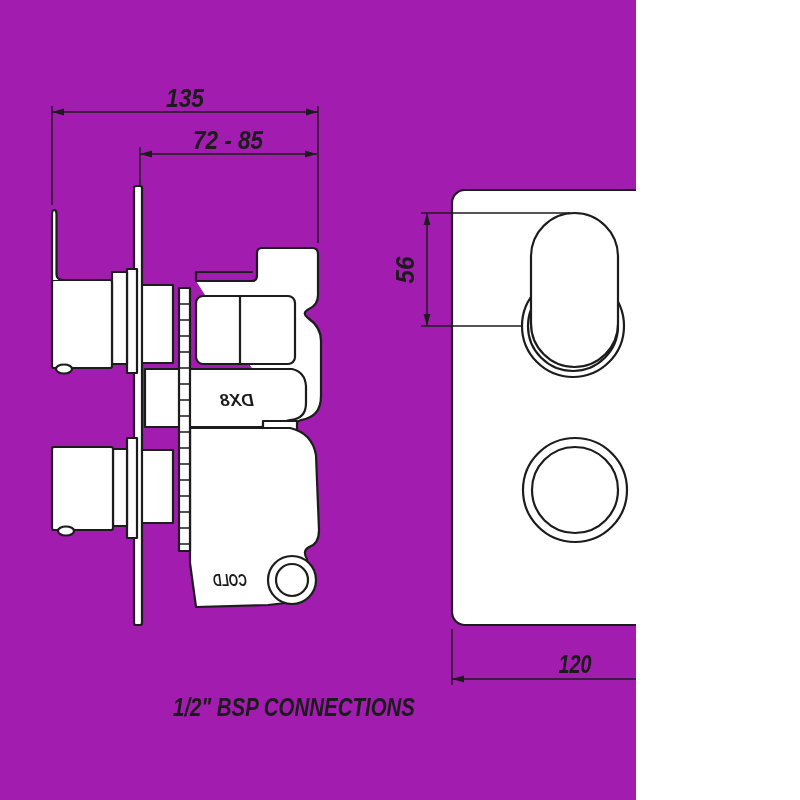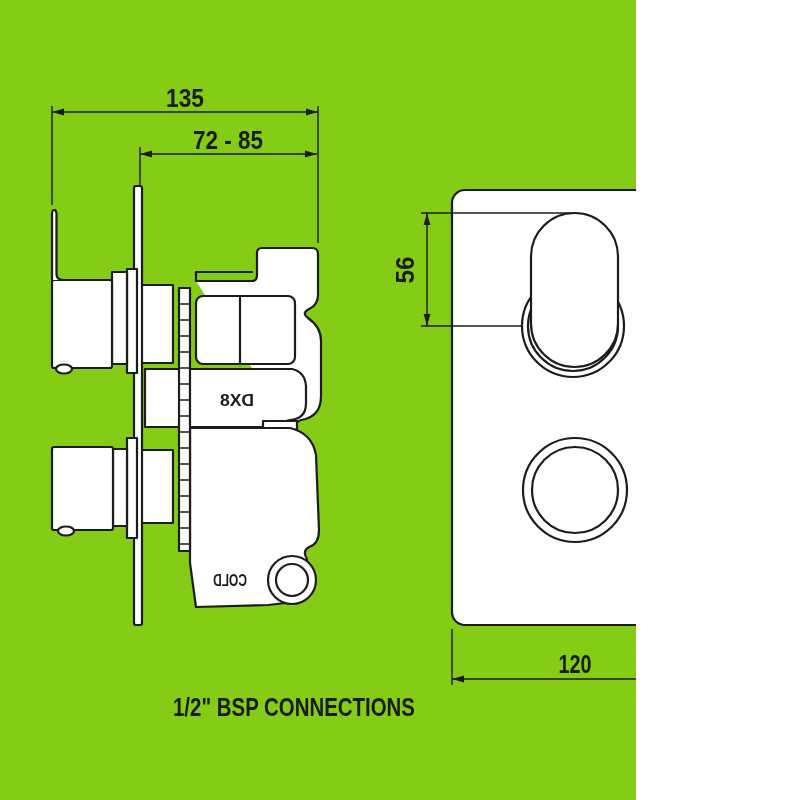--- a/index.html
+++ b/index.html
@@ -1,16 +1,16 @@
 <!DOCTYPE html>
 <html><head>
 <meta charset="utf-8">
 <style>
   html,body{margin:0;padding:0;background:#ffffff;}
-  .stage{width:636px;height:800px;background:#84cc16;position:relative;overflow:hidden;}
+  .stage{width:636px;height:800px;background:#a21caf;position:relative;overflow:hidden;font-style:italic;}
   svg{display:block;}
   text{font-family:"Liberation Sans", sans-serif;font-weight:700;fill:#1b1b1b;}
   .dim-label{font-size:25px;}
   .cast-label{font-size:17px;}
   .caption{font-size:26px;}
 </style>
 </head>
 <body>
 
 <div class="stage">

